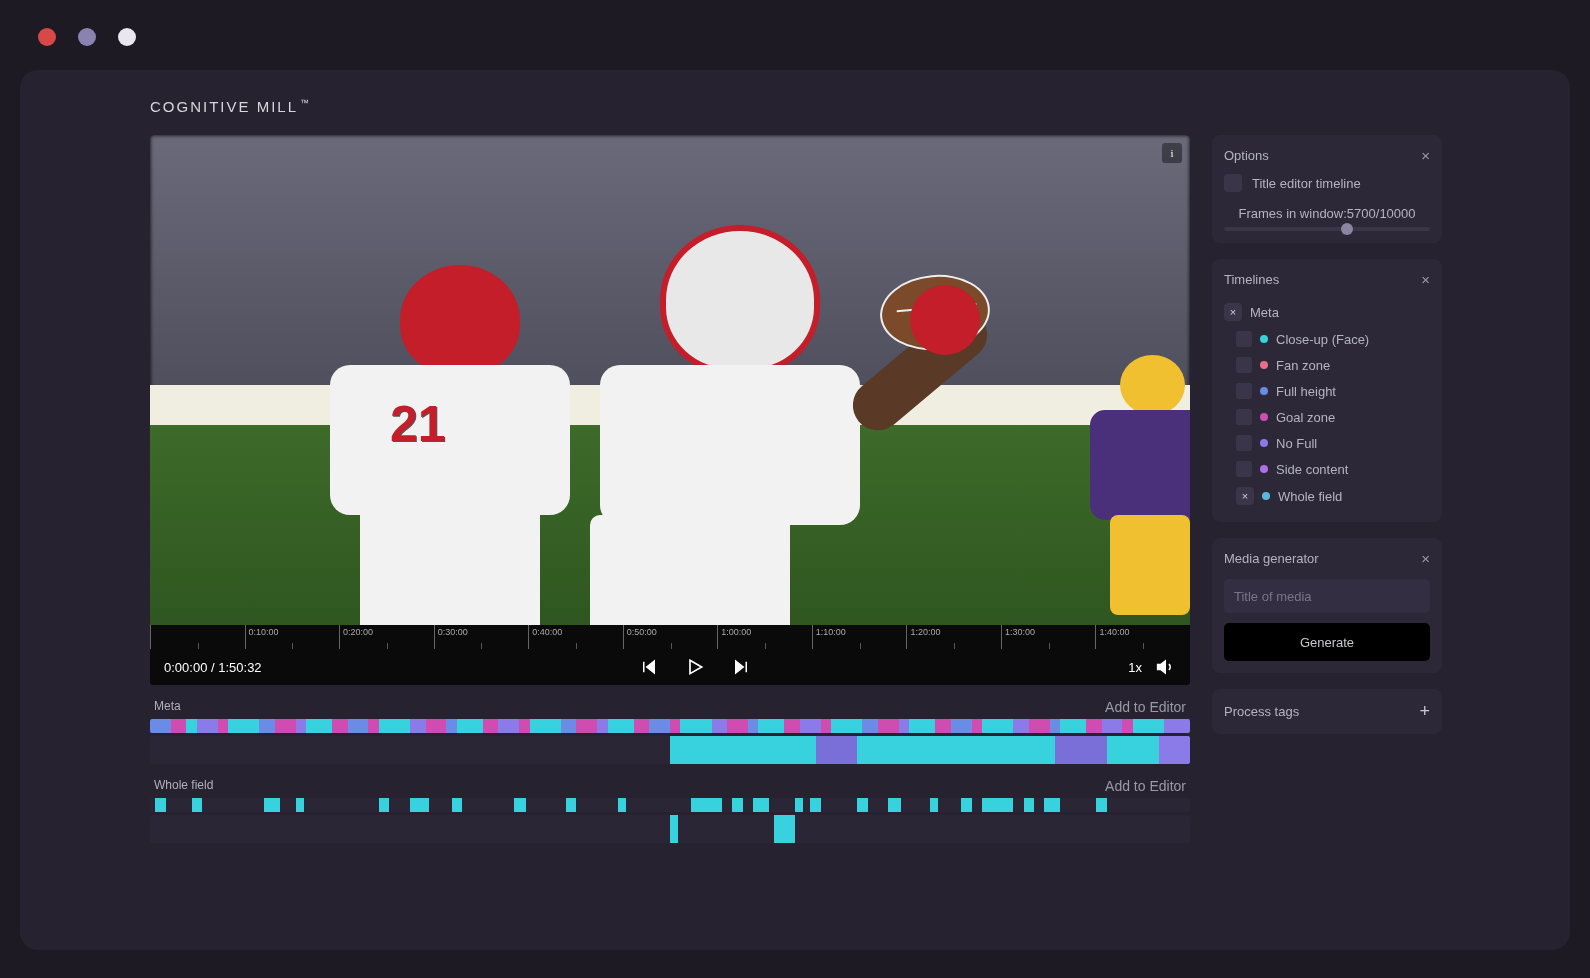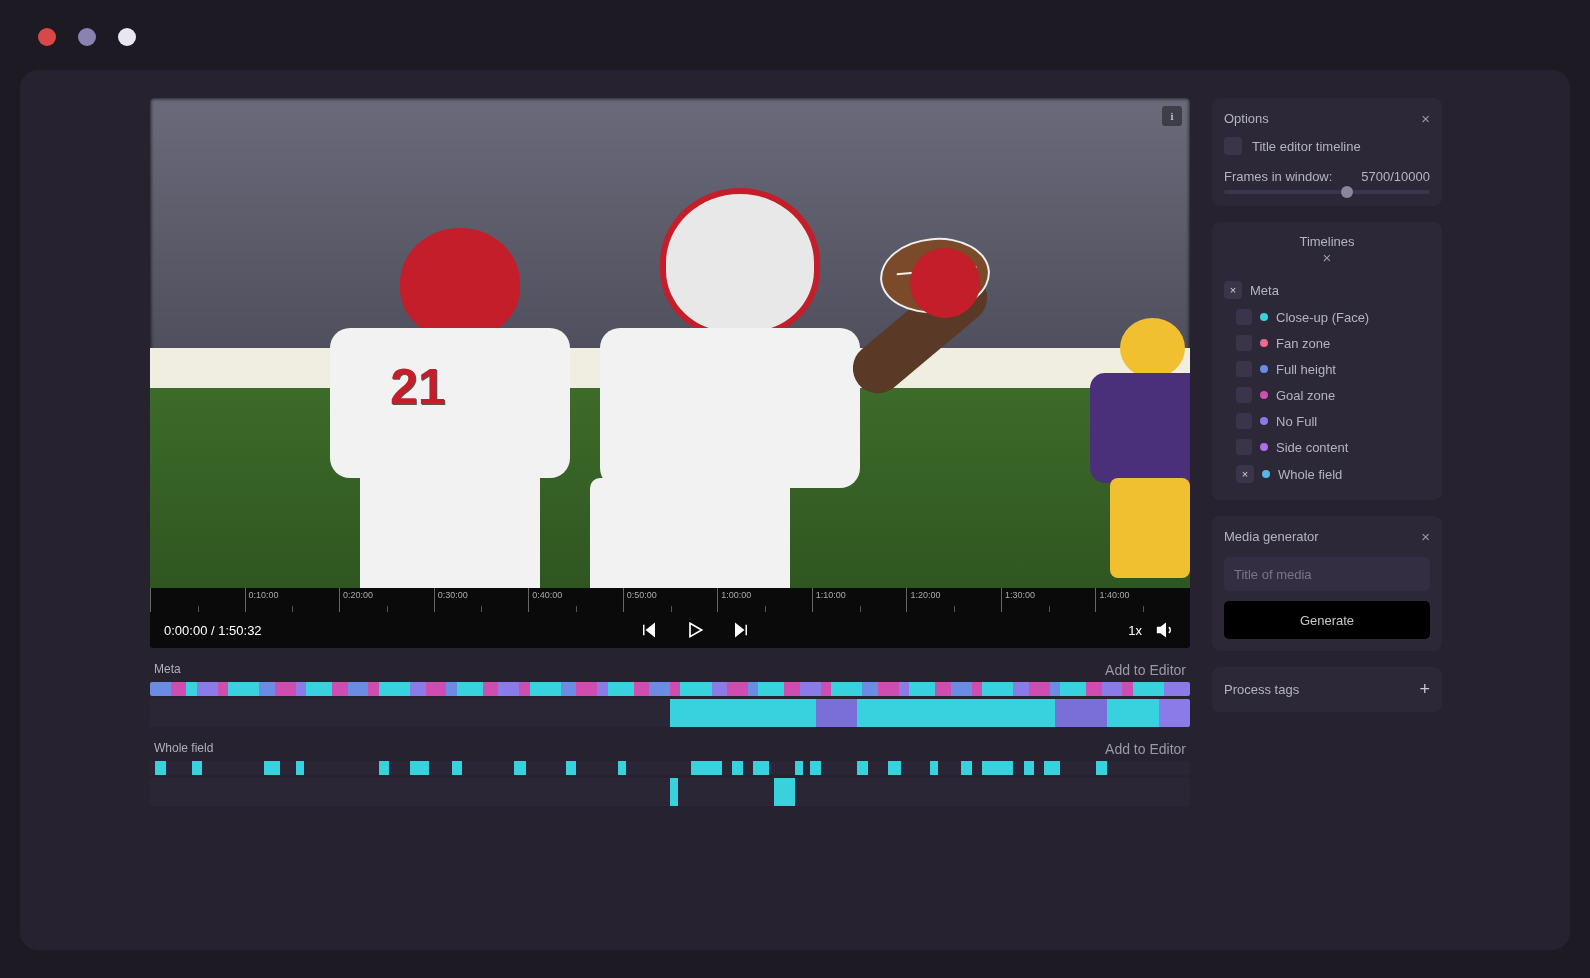--- a/index.html
+++ b/index.html
@@ -149,21 +149,21 @@
 .panel {
   background:#2c2838; border-radius:8px; padding:12px 12px;
   font-size:13px; color:#b4b4c0;
 }
 .panel-head {
   display:flex; justify-content:space-between; align-items:center; margin-bottom:10px;
 }
 .panel-head .px { cursor:pointer; color:#9a9aa8; font-size:15px;}
 .toggle-row { display:flex; align-items:center; gap:10px; font-size:13px;}
 .toggle-box { width:18px; height:18px; background:#3a3548; border-radius:4px;}
-.field-row { display:flex; justify-content:space-between; font-size:13px; margin-top:14px;}
+.field-row { display:flex; justify-content:center; font-size:13px; margin-top:14px;}
 .slider-track { height:4px; background:#3a3548; border-radius:2px; margin-top:6px; position:relative;}
 .slider-thumb { position:absolute; top:-4px; width:12px; height:12px; background:#8a85a0; border-radius:50%;}
 
 .timelines-body { max-height:230px; overflow-y:auto; padding-right:6px;}
 .timelines-body::-webkit-scrollbar{width:8px;}
 .timelines-body::-webkit-scrollbar-thumb{background:#4a4558; border-radius:4px;}
 .timelines-body::-webkit-scrollbar-track{background:#2c2838;}
 .tl-item { display:flex; align-items:center; gap:8px; padding:5px 0; font-size:13px;}
 .tl-x { width:18px; height:18px; background:#3a3548; border-radius:4px; display:flex; align-items:center; justify-content:center; font-size:11px; color:#d0d0d8;}
 .tl-dot { width:8px; height:8px; border-radius:50%;}
@@ -186,20 +186,23 @@
 </head>
 <body>
 
 <div class="window-controls">
   <div class="win-dot" style="background: rgb(216, 72, 72);"></div>
   <div class="win-dot" style="background: rgb(138, 130, 176);"></div>
   <div class="win-dot" style="background: rgb(232, 230, 238);"></div>
 </div>
 
 <div class="app-frame">
+  <div class="brand">
+    <span>COGNITIVE MILL</span><sup>™</sup>
+  </div>
 
   <div class="main-row">
 
     <div class="left-col">
       <div class="video-wrap">
         <div class="video-canvas">
           <div class="crowd"></div>
           <div class="banner"></div>
           <div class="field"></div>
           <div class="player-shape p3">
@@ -418,21 +421,21 @@
         <div class="field-row">
           <span>Frames in window:</span>
           <span>5700/10000</span>
         </div>
         <div class="slider-track">
           <div class="slider-thumb" id="slider-thumb" style="left: 57%;"></div>
         </div>
       </div>
 
       <div class="panel" style="padding-right:4px;">
-        <div class="panel-head" style="padding-right:8px;flex-direction:column;">
+        <div class="panel-head" style="padding-right:8px;">
           <span>Timelines</span>
           <span class="px">×</span>
         </div>
         <div class="timelines-body" id="timelines-body">
             <div class="tl-item group">
               <div class="tl-x">×</div>
               <span>Meta</span>
             </div>
             <div class="tl-item sub">
               <div class="tl-chk"></div>

